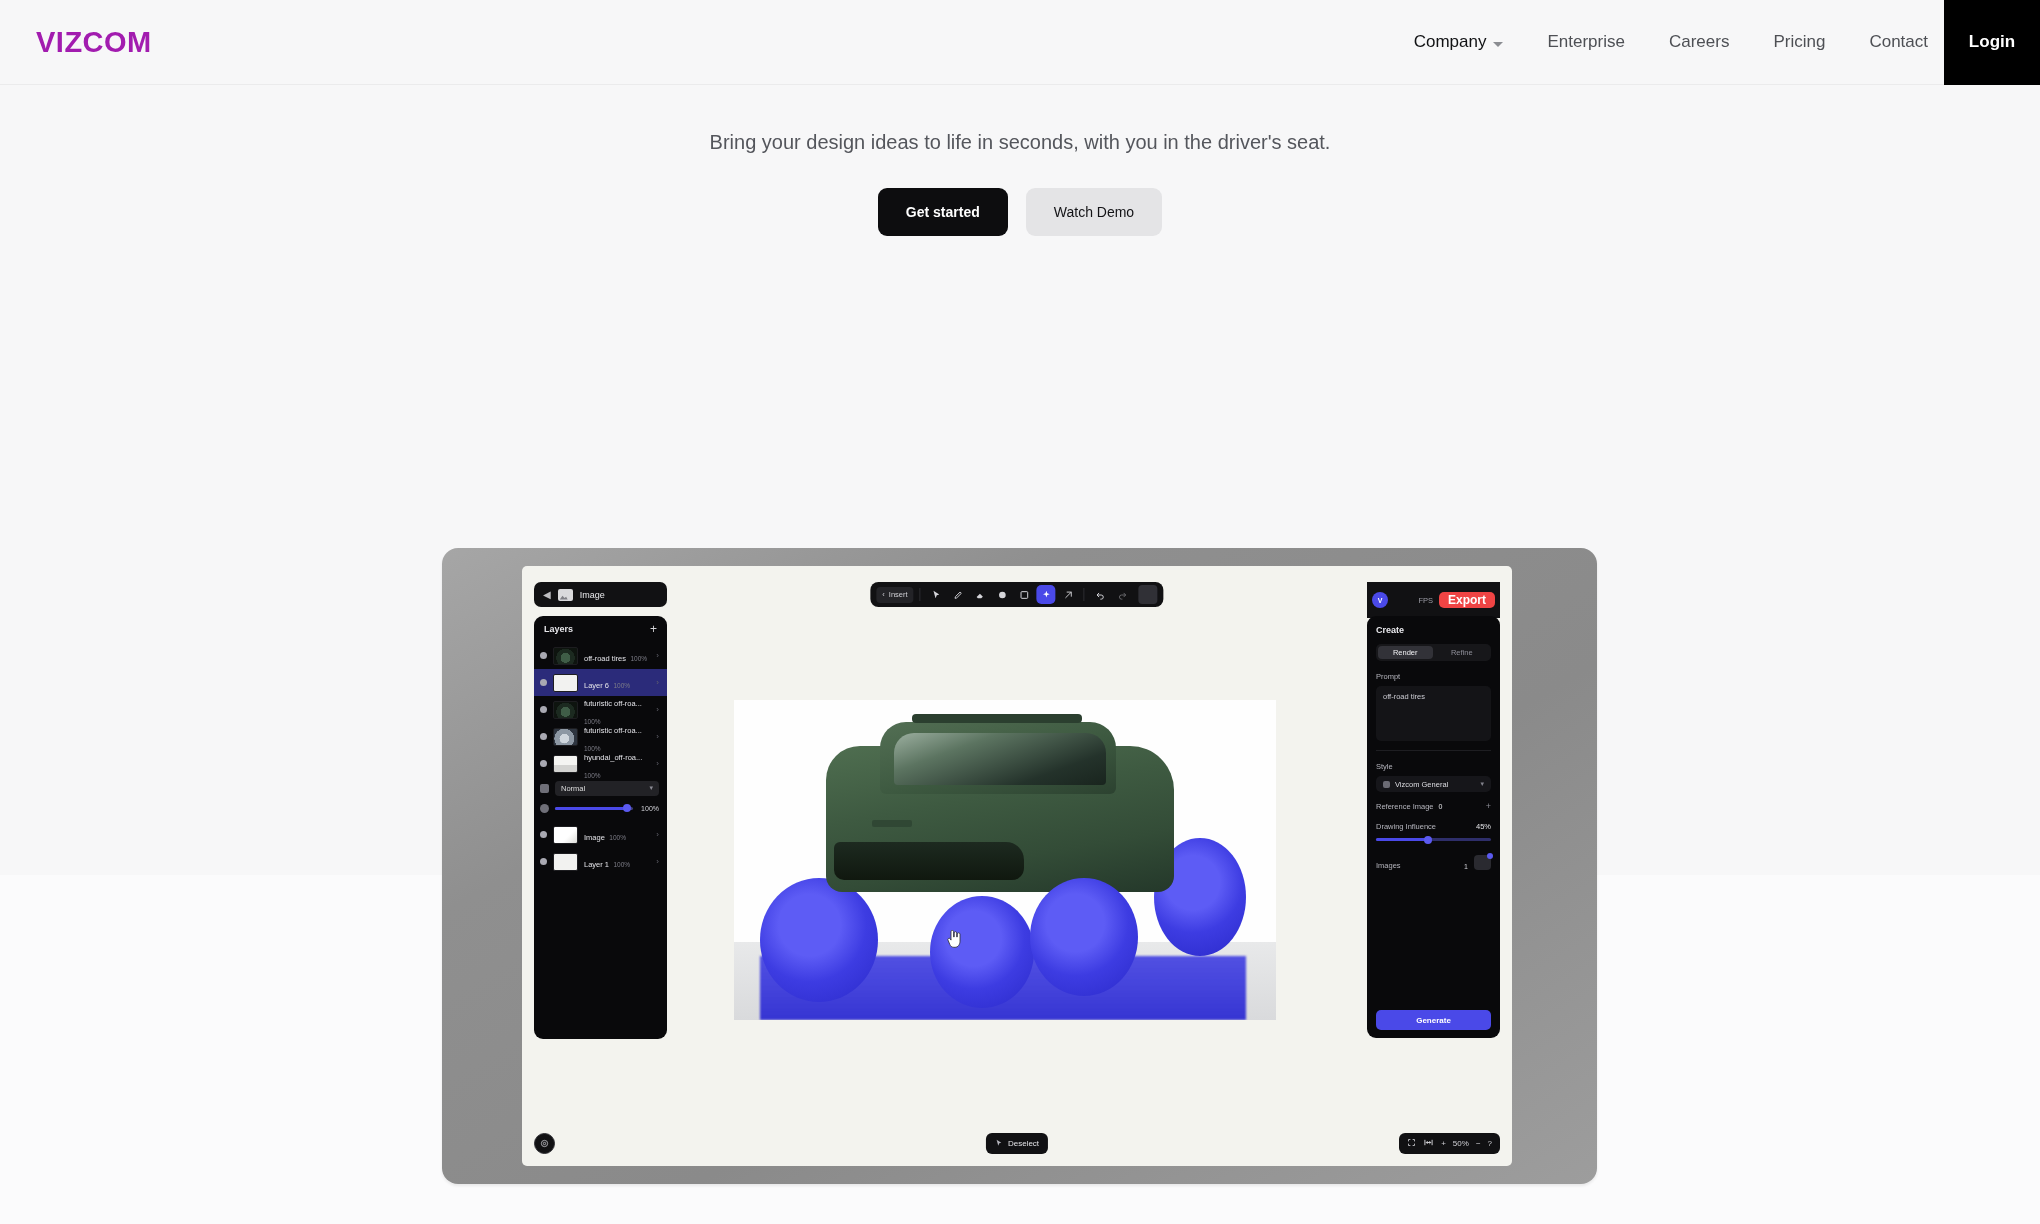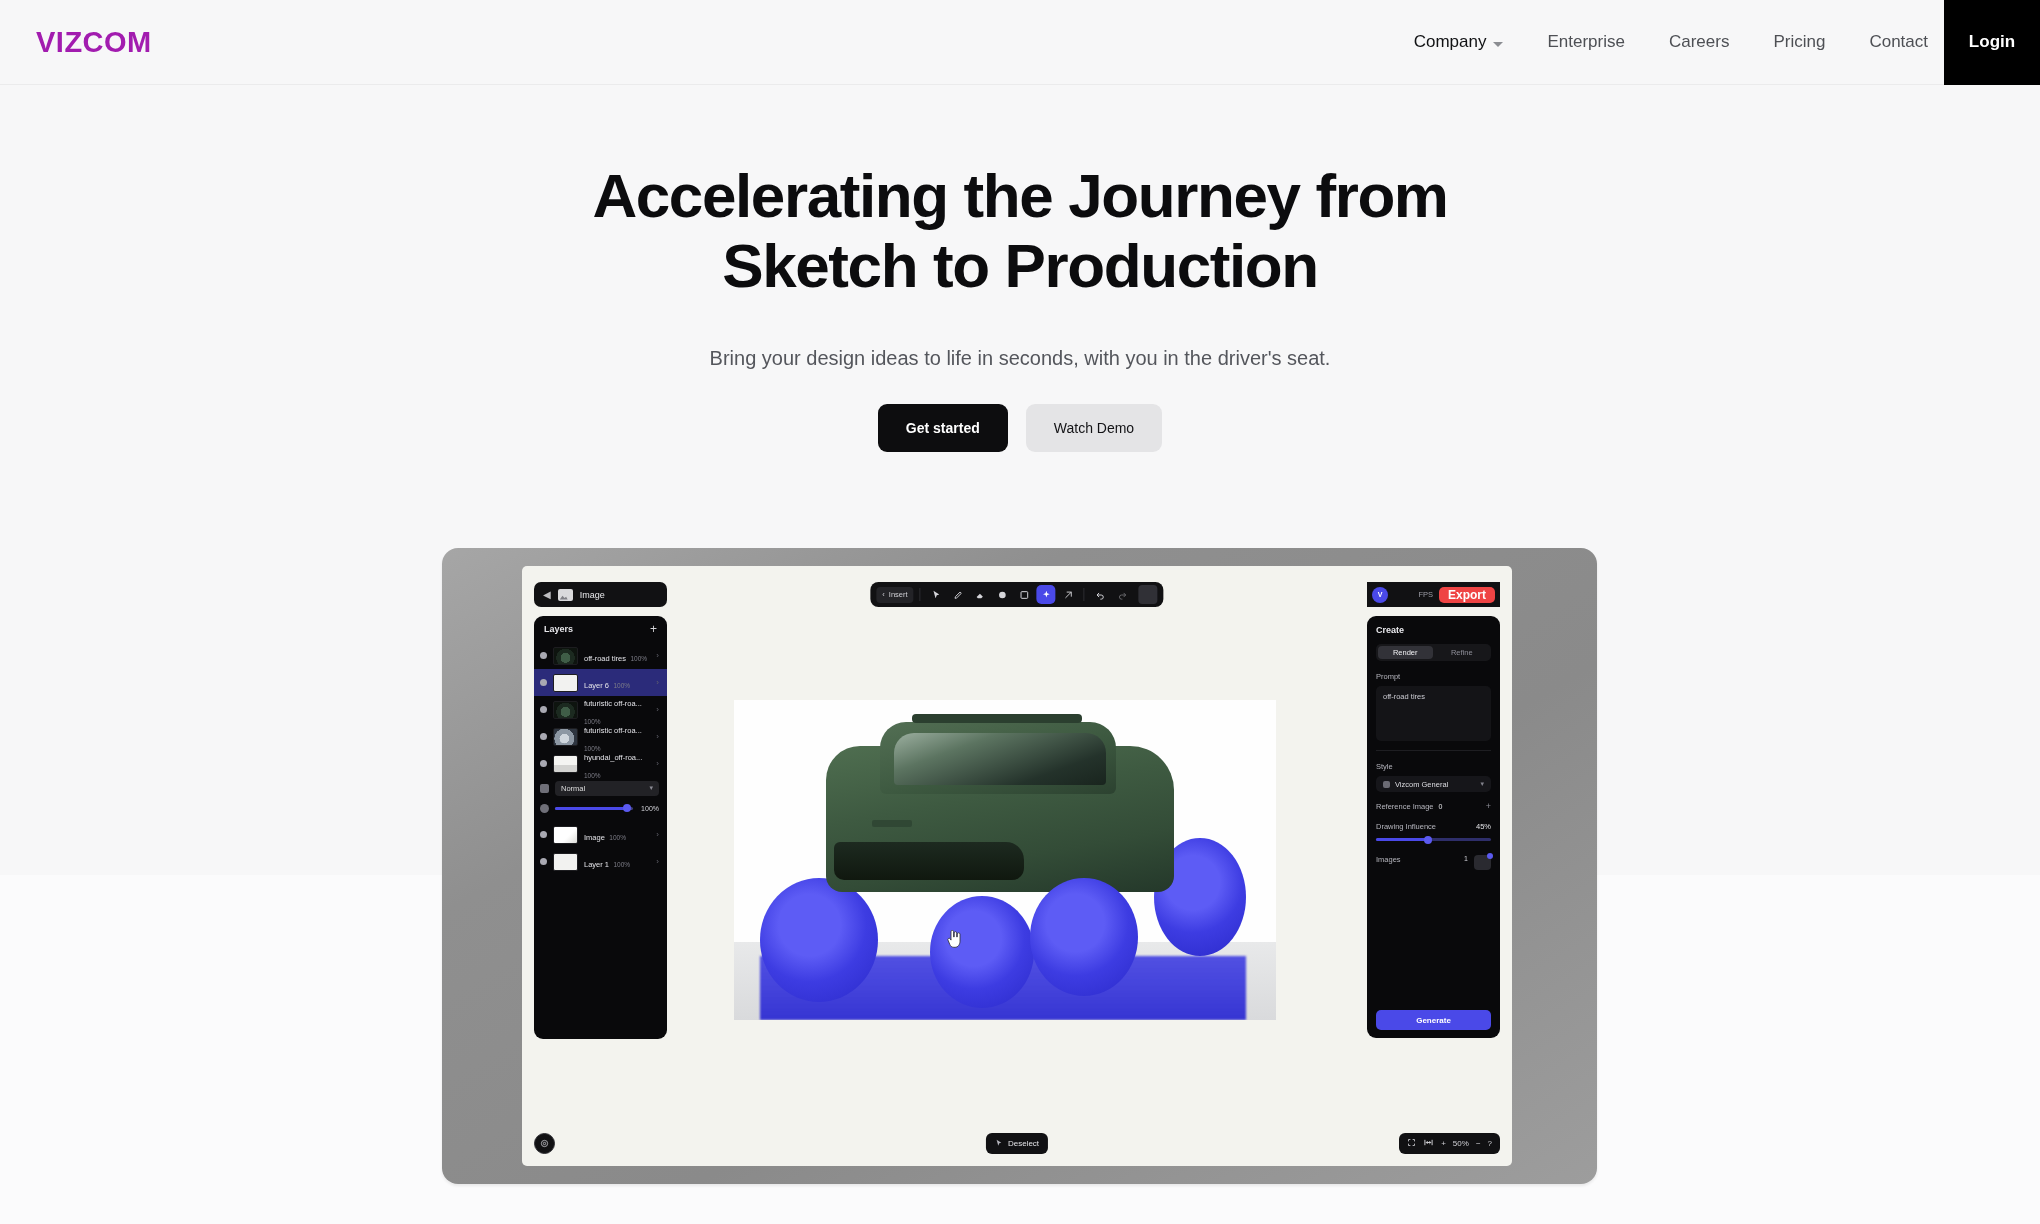--- a/index.html
+++ b/index.html
@@ -304,21 +304,21 @@
     display: flex; align-items: center; gap: 7px; padding: 0 8px;
     color: #cfcfd4; font-size: 8px;
   }
   .zoombar .z { cursor: pointer; line-height: 1; }
 
   
   .topright {
     position: absolute; right: 12px; top: 16px;
     width: 133px; height: 25px;
     background: #111113; border-radius: 0;
-    display: flex; align-items: center; padding: 12px 5px; gap: 6px;
+    display: flex; align-items: center; padding: 18px 5px; gap: 6px;
   }
   .avatar {
     width: 16px; height: 16px; border-radius: 50%;
     background: #4a49e8; flex: none;
     display: flex; align-items: center; justify-content: center;
     color: #fff; font-size: 7px; font-weight: 700;
   }
   .fps { margin-left: auto; font-size: 7.5px; color: #9c9ca5; }
   .export-btn {
     background: #ef4444; color: #fff; font-size: 12px; font-weight: 700;
@@ -372,21 +372,21 @@
   .infl-row .v { margin-left: auto; color: #e2e2e6; }
   .infl-slider {
     margin-top: 7px; height: 3px; background: #2e2e6a; border-radius: 3px; position: relative;
   }
   .infl-slider .fill { position: absolute; left:0; top:0; height:3px; width:45%; background:#4a49e8; border-radius:3px; }
   .infl-slider .knob {
     position: absolute; left:45%; top:50%; transform: translate(-50%,-50%);
     width: 8px; height: 8px; border-radius: 50%; background: #5b5af0;
   }
   .img-row {
-    margin-top: 14px; display: flex; align-items: flex-start; gap: 6px;
+    margin-top: 14px; display: flex; align-items: flex-end; gap: 6px;
     font-size: 7.5px; color: #b5b5bd;
   }
   .img-row .cnt { margin-left: auto; font-size: 7px; color: #cfcfd6; }
   .img-thumb {
     width: 17px; height: 15px; border-radius: 4px;
     background: #2a2a30; position: relative; flex: none;
   }
   .img-thumb .dotb {
     position: absolute; right: -2px; top: -2px;
     width: 6px; height: 6px; border-radius: 50%; background: #5b5af0;
@@ -412,24 +412,20 @@
       <div class="nav-item">Careers</div>
       <div class="nav-item">Pricing</div>
       <div class="nav-item">Contact</div>
     </div>
     <div class="login-btn">Login</div>
   </div>
 </div>
 
 <div class="hero-bg"></div>
 <div class="hero">
-  <h1>
-    <span>Accelerating the Journey from</span><br>
-    <span>Sketch to Production</span>
-  </h1>
   <div class="sub">Bring your design ideas to life in seconds, with you in the driver's seat.</div>
   <div class="hero-btns">
     <button class="btn btn-primary">Get started</button>
     <button class="btn btn-secondary">Watch Demo</button>
   </div>
 </div>
 
 <div class="device">
   <div class="screen">
 

